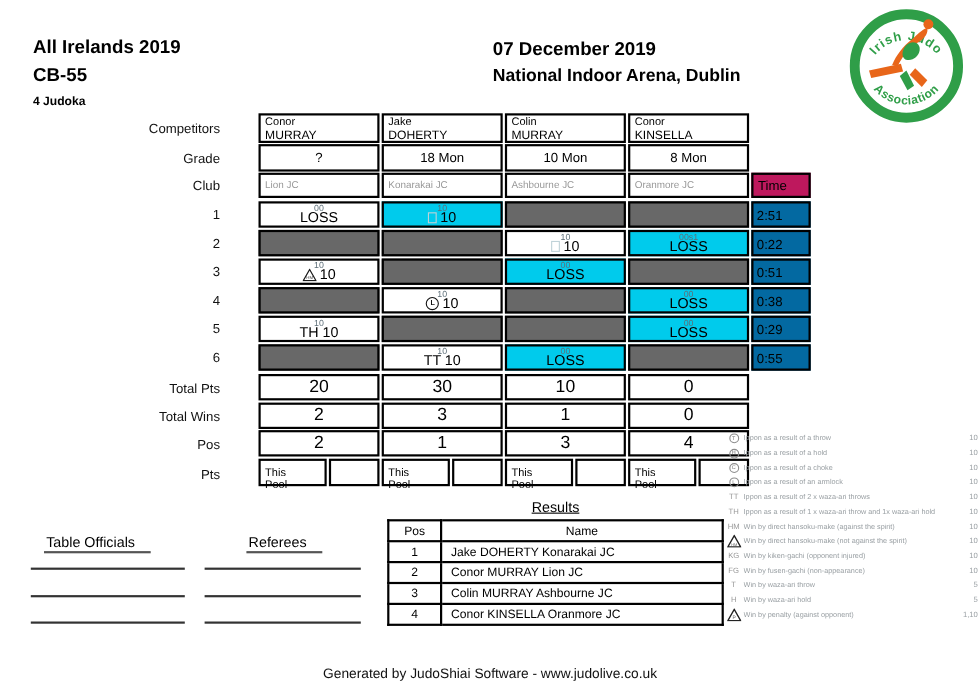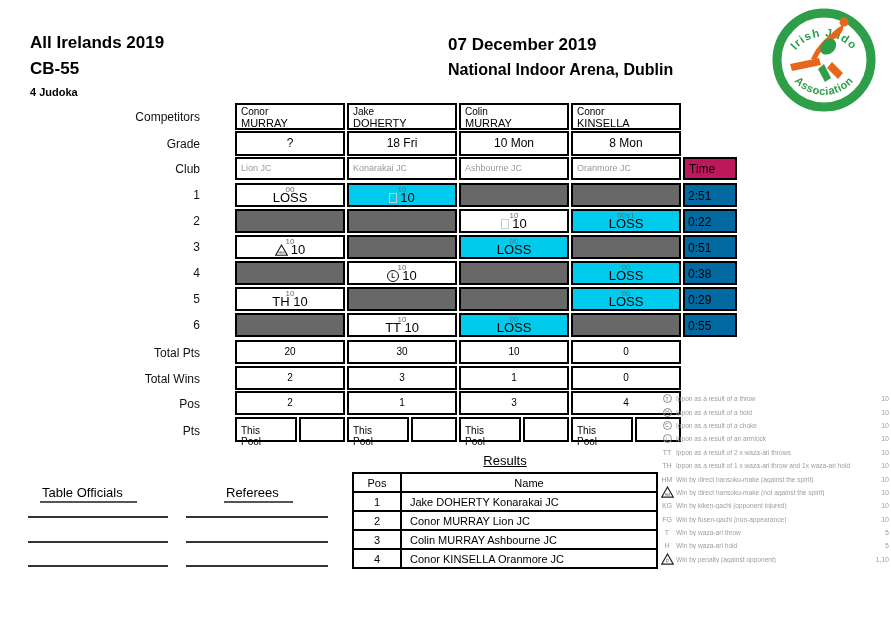--- a/index.html
+++ b/index.html
@@ -29,21 +29,21 @@
   .time-head  { border:2px solid #000; background:#be185d; width:54px; height:23px; font-size:12px; padding:3px 0 0 4px; }
   .time-cell  { border:2px solid #000; background:#0369a1; width:54px; height:24px; font-size:12px; padding:4px 0 0 3px; }
   .mcell { width:110px; height:24px; margin-right:2px; position:relative; border:2px solid #000; }
   .state-white { background:#fff; }
   .state-cyan  { background:#00CBEC; }
   .state-dark  { background:#686868; }
   .corner { position:absolute; top:0px; left:0; right:0; text-align:center; font-size:8px; line-height:9px; color:#5d6e78; }
   .mmain { position:absolute; left:0; right:0; bottom:0px; height:15px; display:flex; justify-content:center; align-items:center; gap:3px; font-size:13px; line-height:14px; }
   .icon-square { display:inline-block; width:8px; height:10px; border:1px solid #bfd2d8; }
   .icon-circle { display:inline-flex; width:12px; height:12px; border:1.5px solid #111; border-radius:50%; align-items:center; justify-content:center; font-size:6.5px; font-weight:bold; color:#111; }
-  .num-cell { height:24px; text-align:center; font-size:10px; line-height:20px; }
+  .num-cell { height:24px; text-align:center; font-size:16px; line-height:20px; }
   .pts-slot { width:110px; margin-right:2px; display:flex; }
   .pts-box1 { border:2px solid #000; width:62px; height:25px; font-size:10px; padding:6px 16px 0 4px; margin-right:2px; }
   .pts-box2 { border:2px solid #000; width:46px; height:25px; }
   
   .results { position:absolute; left:352px; top:453px; width:306px; }
   .results-title { text-align:center; font-size:13px; text-decoration:underline; margin-bottom:4px; }
   table.res { border-collapse:collapse; width:306px; }
   table.res td, table.res th { border:2px solid #000; font-size:11px; font-weight:normal; height:19px; }
   .res-pos { width:48px; text-align:center; }
   .res-name { text-align:left; padding-left:8px; }
@@ -128,21 +128,21 @@
       <span class="comp-last">MURRAY</span>
     </div>
     <div class="cell comp-cell">
       <span class="comp-first">Conor</span>
       <span class="comp-last">KINSELLA</span>
     </div>
   </div>
 
   <div class="grow" style="top:131px;">
     <div class="cell grade-cell">?</div>
-    <div class="cell grade-cell">18 Fri</div>
+    <div class="cell grade-cell">18 Mon</div>
     <div class="cell grade-cell">10 Mon</div>
     <div class="cell grade-cell">8 Mon</div>
   </div>
 
   <div class="grow" style="top:157px;">
     <div class="cell club-cell">Lion JC</div>
     <div class="cell club-cell">Konarakai JC</div>
     <div class="cell club-cell">Ashbourne JC</div>
     <div class="cell club-cell">Oranmore JC</div>
     <div class="time-head">Time</div>
@@ -441,13 +441,14 @@
           <svg width="13" height="12" viewBox="0 0 13 12">
             <polygon points="6.5,1 12.3,11.2 0.7,11.2" fill="none" stroke="#222" stroke-width="1.2"></polygon>
             <text x="6.5" y="10" text-anchor="middle" font-size="4.5" fill="#666">P</text>
           </svg>
         </span>
       <span class="lg-text">Win by penalty (against opponent)</span>
       <span class="lg-val">1,10</span>
     </div>
   </div>
 
+  <div class="footer">Generated by JudoShiai Software - www.judolive.co.uk</div>
 </div>
 
 </body></html>

